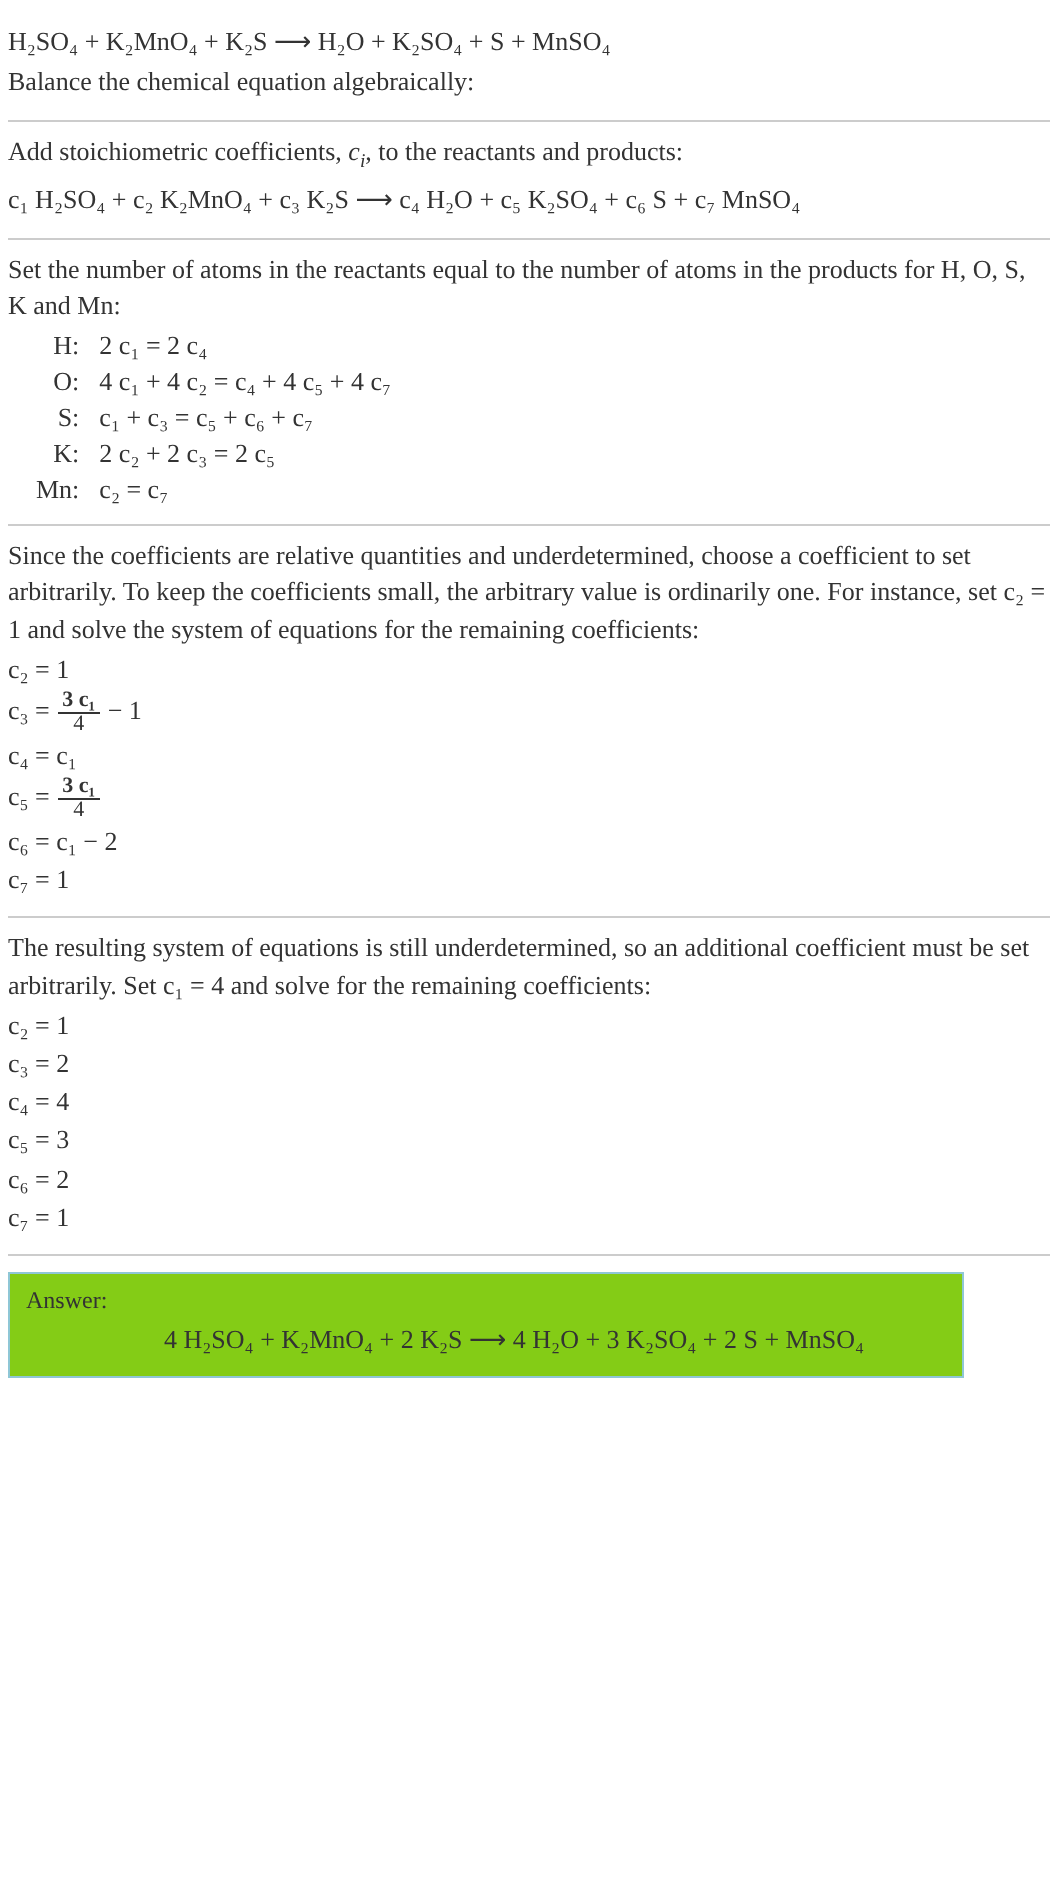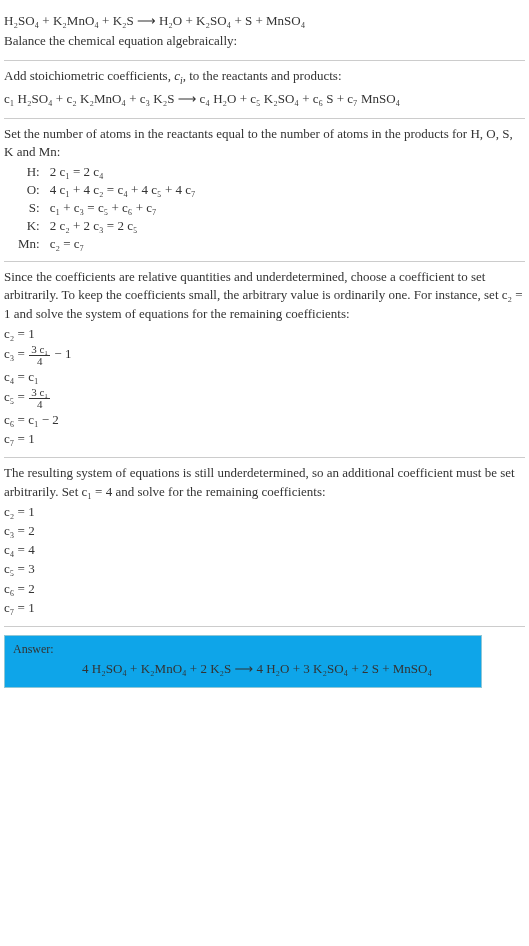--- a/index.html
+++ b/index.html
@@ -37,21 +37,21 @@
   }
   .eq-table td.lbl {
     text-align: right;
     padding-right: 6px;
   }
   .coef-list .line {
     margin: 1px 0;
   }
   .answer-box {
     border: 1px solid #8fc7d6;
-    background: #0ea5e9;
+    background: #84cc16;
     padding: 6px 8px 10px 8px;
     margin-top: 4px;
     width: 460px;
   }
   .answer-label {
     font-size: 12px;
     margin-bottom: 4px;
   }
   .answer-eq {
     padding-left: 28px;
@@ -60,21 +60,21 @@
   }
   sub { font-size: 0.75em; }
   .frac {
     display: inline-block;
     vertical-align: middle;
     text-align: center;
     font-size: 11px;
     line-height: 1;
     margin: 0 1px;
   }
-  .frac .num { display:block; border-bottom:1px solid #333; padding:0 2px; }
+  .frac .num { display:block; border-bottom:1px solid #333; padding:0 2px;font-weight:bold; }
   .frac .den { display:block; padding:0 2px; }
   .ital { font-style: italic; }
 </style>
 </head>
 <body>
 
 <div class="content">
 
   <div class="section">
     <div class="line">H₂SO₄ + K₂MnO₄ + K₂S ⟶ H₂O + K₂SO₄ + S + MnSO₄</div>

